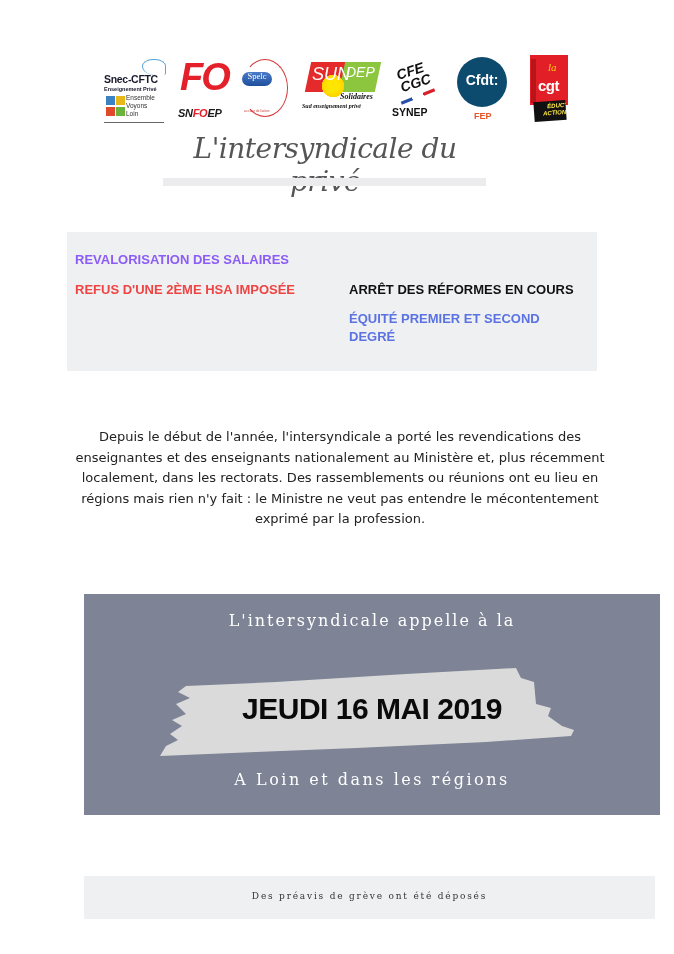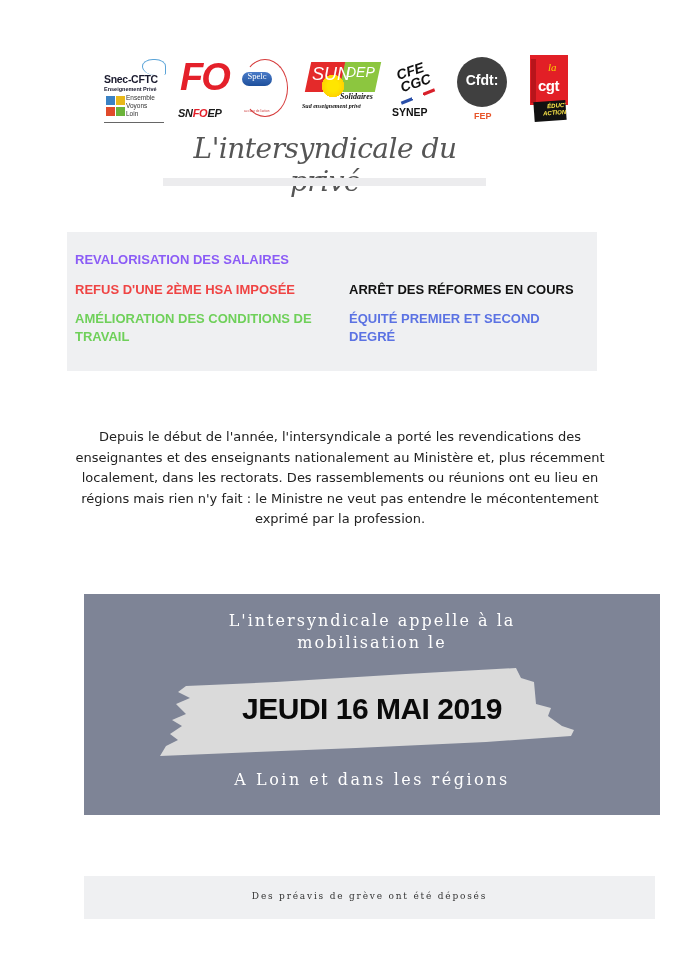--- a/index.html
+++ b/index.html
@@ -42,21 +42,21 @@
   .sud .sub { position:absolute; left:0; top:44px; font-weight:bold; font-style:italic; font-size:6px; color:#111; font-family:"Liberation Serif", serif; white-space:nowrap; }
 
   
   .cfe { left:292px; top:6px; width:50px; height:60px; }
   .cfe .t { position:absolute; left:6px; top:2px; font-weight:bold; font-style:italic; font-size:14px; line-height:13px; color:#111; transform:rotate(-18deg); }
   .cfe .flag { position:absolute; left:8px; top:34px; width:36px; height:3px; background:linear-gradient(90deg,#2a4fa8 33%,#fff 33%,#fff 66%,#d8202a 66%); transform:rotate(-22deg); }
   .cfe .syn { position:absolute; left:0; top:45px; font-weight:bold; font-size:10.5px; color:#111;text-align:right; }
 
   
   .cfdt { left:355px; top:2px; width:56px; height:66px; }
-  .cfdt .circ { position:absolute; left:2px; top:0; width:50px; height:50px; border-radius:50%; background:#404040; }
+  .cfdt .circ { position:absolute; left:2px; top:0; width:50px; height:50px; border-radius:50%; background:#0c4a6e; }
   .cfdt .circ span { position:absolute; left:0; right:0; top:15px; text-align:center; font-weight:bold; font-size:14px; color:#fff; }
   .cfdt .fep { position:absolute; left:19px; top:54px; font-weight:bold; font-size:9px; color:#e8552a; }
 
   
   .cgt { left:428px; top:0; width:42px; height:68px;text-align:right; }
   .cgt .red { position:absolute; left:2px; top:0; width:38px; height:50px; background:#e21f26; }
   .cgt .la { position:absolute; left:20px; top:6px; font-style:italic; font-size:11px; color:#f8d200; font-family:"Liberation Serif", serif; }
   .cgt .cg { position:absolute; left:10px; top:22px; font-weight:bold; font-size:15px; color:#fff; letter-spacing:-0.5px; }
   .cgt .side { position:absolute; left:3px; top:4px; width:5px; height:44px; background:#b8151b; }
   .cgt .edu { position:absolute; left:6px; top:46px; width:32px; height:20px; background:#111; transform:rotate(-4deg); }
@@ -158,31 +158,29 @@
       </div>
   </div>
 </div>
 
 <div class="title">L'intersyndicale du privé</div>
 <div class="title-bar"></div>
 
 <div class="demands">
   <div class="demand d1">REVALORISATION DES SALAIRES</div>
   <div class="demand d2">REFUS D'UNE 2ÈME HSA IMPOSÉE</div>
-  <div class="demand d3">AMÉLIORATION DES CONDITIONS DE TRAVAIL</div>
   <div class="demand d5">ARRÊT DES RÉFORMES EN COURS</div>
   <div class="demand d6">ÉQUITÉ PREMIER ET SECOND DEGRÉ</div>
 </div>
 
 <div class="para">Depuis le début de l'année, l'intersyndicale a porté les revendications des enseignantes et des enseignants nationalement au Ministère et, plus récemment localement, dans les rectorats. Des rassemblements ou réunions ont eu lieu en régions mais rien n'y fait : le Ministre ne veut pas entendre le mécontentement exprimé par la profession.</div>
 
 <div class="mobil">
   <div class="call">
     <div>L'intersyndicale appelle à la</div>
-    <div>mobilisation le</div>
   </div>
   <svg class="brush" viewBox="0 0 420 100" preserveAspectRatio="none">
     <path d="M30,22 L120,18 L250,10 L360,4 L365,14 L378,18 L380,40 L395,44 L392,52 L406,62 L418,66 L415,72 L330,78 L200,84 L100,88 L4,92 L10,82 L22,76 L14,70 L26,62 L16,56 L30,50 L20,40 L34,34 L22,28 Z" fill="#dadada"></path>
   </svg>
   <div class="date">JEUDI 16 MAI 2019</div>
   <div class="where">A Loin et dans les régions</div>
 </div>
 
 <div class="note">
   <span>Des préavis de grève ont été déposés</span>

